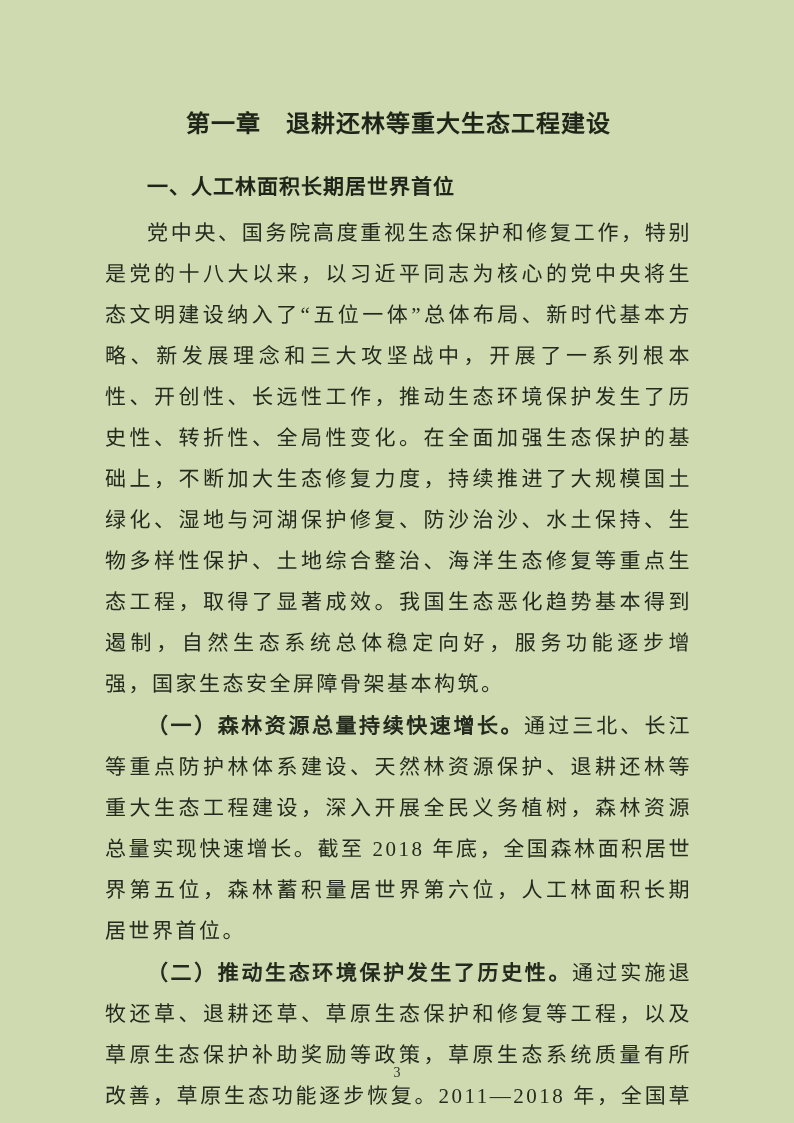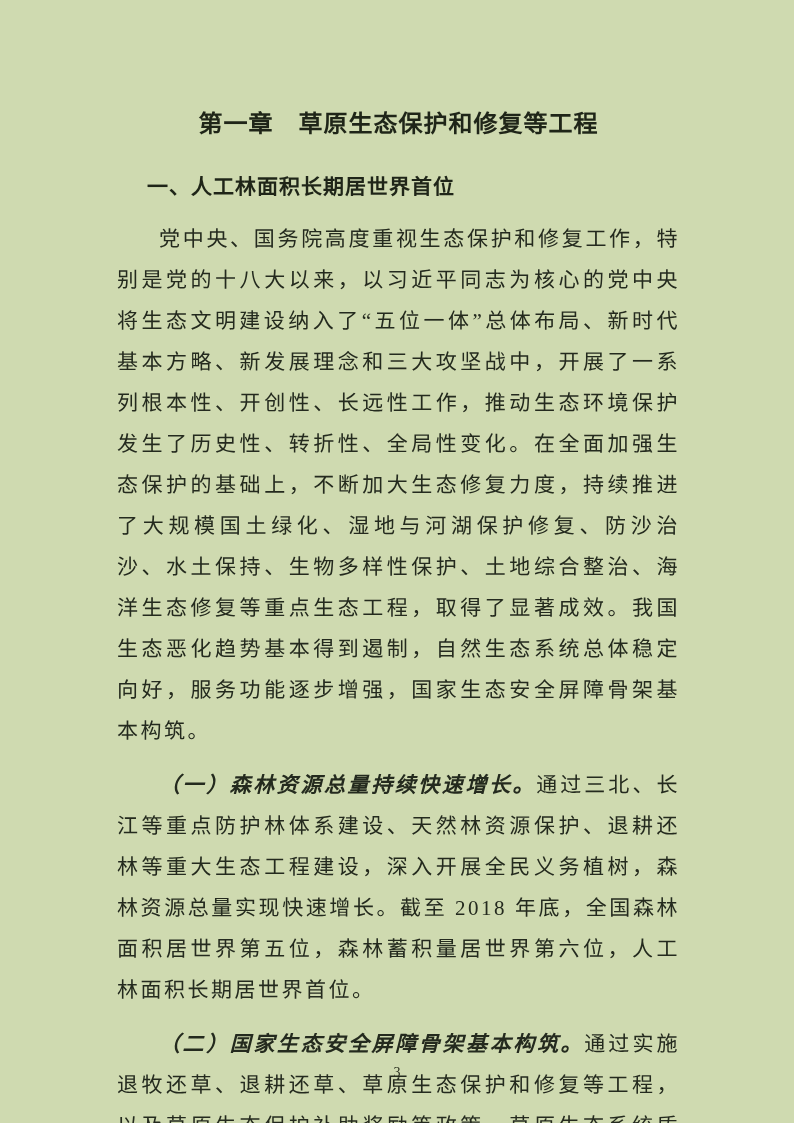--- a/index.html
+++ b/index.html
@@ -41,48 +41,47 @@
     text-indent: 2em;
     margin: 0 0 6px 0;
     color: #1f2518;
   }
   .body-para {
     font-size: 21px;
     line-height: 41px;
     letter-spacing: 2.5px;
     text-align: justify;
     text-indent: 2em;
-    margin: 12px;
+    margin: 0;
   }
   .body-para .lead {
     font-family: "Liberation Sans", "DejaVu Sans", sans-serif;
     font-weight: 700;
     letter-spacing: 2px;
-    font-style: italic;
   }
   .page-number {
     position: absolute;
     bottom: 42px;
     left: 0;
     width: 100%;
     text-align: center;
     font-size: 14px;
     letter-spacing: 0;
     color: #2a301f;
   }
 </style>
 </head>
 <body>
 
 <div class="page">
 
-  <h1 class="chapter-title">第一章　草原生态保护和修复等工程</h1>
+  <h1 class="chapter-title">第一章　退耕还林等重大生态工程建设</h1>
 
   <h2 class="section-heading">一、人工林面积长期居世界首位</h2>
 
   <p class="body-para"><span>党中央、国务院高度重视生态保护和修复工作，特别是党的十八大以来，以习近平同志为核心的党中央将生态文明建设纳入了“五位一体”总体布局、新时代基本方略、新发展理念和三大攻坚战中，开展了一系列根本性、开创性、长远性工作，推动生态环境保护发生了历史性、转折性、全局性变化。在全面加强生态保护的基础上，不断加大生态修复力度，持续推进了大规模国土绿化、湿地与河湖保护修复、防沙治沙、水土保持、生物多样性保护、土地综合整治、海洋生态修复等重点生态工程，取得了显著成效。我国生态恶化趋势基本得到遏制，自然生态系统总体稳定向好，服务功能逐步增强，国家生态安全屏障骨架基本构筑。</span></p>
 
   <p class="body-para"><span class="lead">（一）森林资源总量持续快速增长。</span><span>通过三北、长江等重点防护林体系建设、天然林资源保护、退耕还林等重大生态工程建设，深入开展全民义务植树，森林资源总量实现快速增长。截至 2018 年底，全国森林面积居世界第五位，森林蓄积量居世界第六位，人工林面积长期居世界首位。</span></p>
 
-  <p class="body-para"><span class="lead">（二）国家生态安全屏障骨架基本构筑。</span><span>通过实施退牧还草、退耕还草、草原生态保护和修复等工程，以及草原生态保护补助奖励等政策，草原生态系统质量有所改善，草原生态功能逐步恢复。2011—2018 年，全国草原植被综合盖度从 51%提</span></p>
+  <p class="body-para"><span class="lead">（二）推动生态环境保护发生了历史性。</span><span>通过实施退牧还草、退耕还草、草原生态保护和修复等工程，以及草原生态保护补助奖励等政策，草原生态系统质量有所改善，草原生态功能逐步恢复。2011—2018 年，全国草原植被综合盖度从 51%提</span></p>
 
   <div class="page-number">3</div>
 </div>
 
 </body></html>

